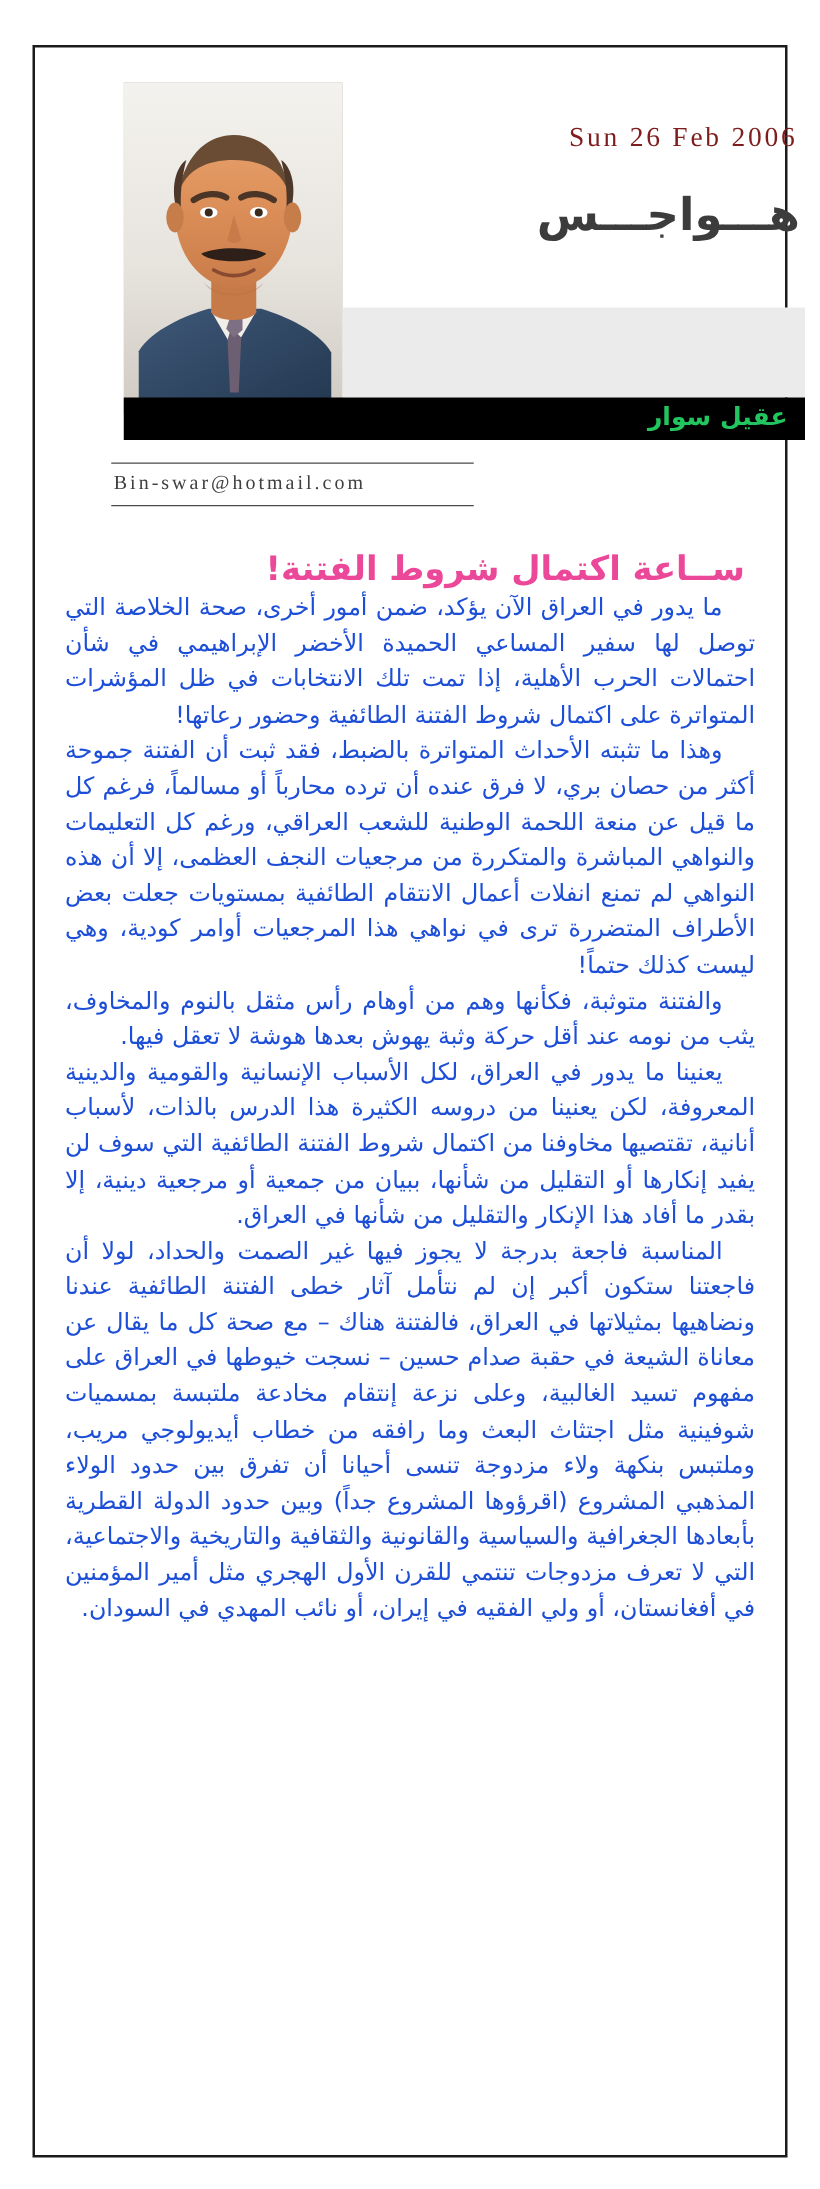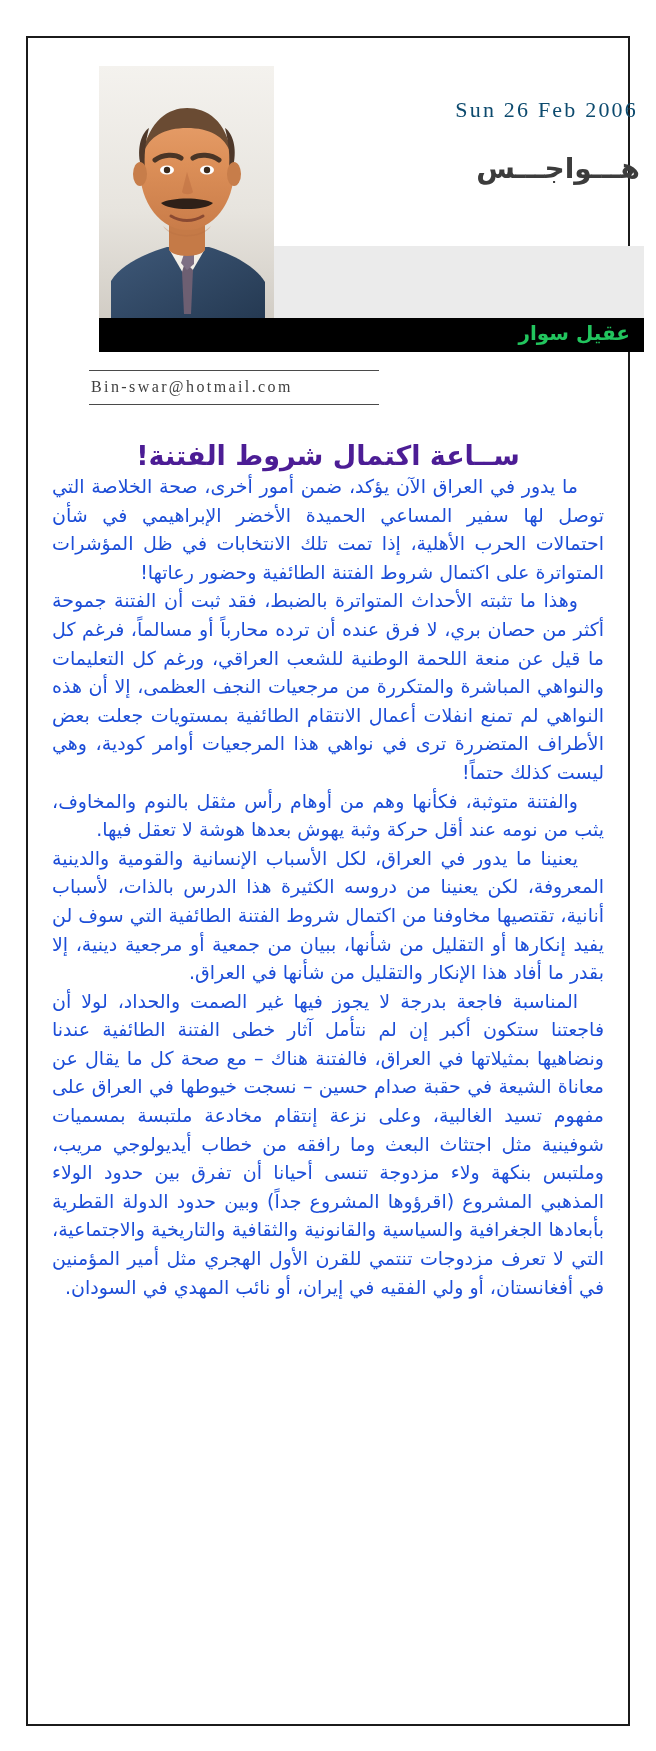--- a/index.html
+++ b/index.html
@@ -47,28 +47,28 @@
     overflow:hidden;
   }
   .photo svg{display:block;width:175px;height:265px;}
 
   .date{
     position:absolute;
     right:6px;top:45px;
     font-family:"Liberation Serif", serif;
     font-size:22px;
     letter-spacing:2.2px;
-    color:#0c4a6e;
+    color:#7f1d1d;
     white-space:nowrap;
   }
   .colname{
     position:absolute;
     right:4px;top:100px;
     font-family:"DejaVu Sans", sans-serif;
-    font-size:28px;
+    font-size:36px;
     font-weight:bold;
     color:#3c3c3c;
     direction:rtl;
     letter-spacing:1px;
     white-space:nowrap;
   }
   .grayband{
     position:absolute;
     left:202px;top:194px;
     width:370px;height:72px;
@@ -107,26 +107,26 @@
     color:#404040;
     padding:7px 2px 8px 2px;
     white-space:nowrap;
   }
 
   
   .headline{
     position:absolute;
     left:30px;top:400px;
     width:536px;
-    text-align:center;
+    text-align:right;
     direction:rtl;
     font-family:"DejaVu Sans", sans-serif;
     font-size:27px;
     font-weight:bold;
-    color:#4c1d95;
+    color:#ec4899;
     letter-spacing:0.5px;
   }
 
   
   .article{
     position:absolute;
     left:22px;top:432px;
     width:552px;
     direction:rtl;
     text-align:justify;

